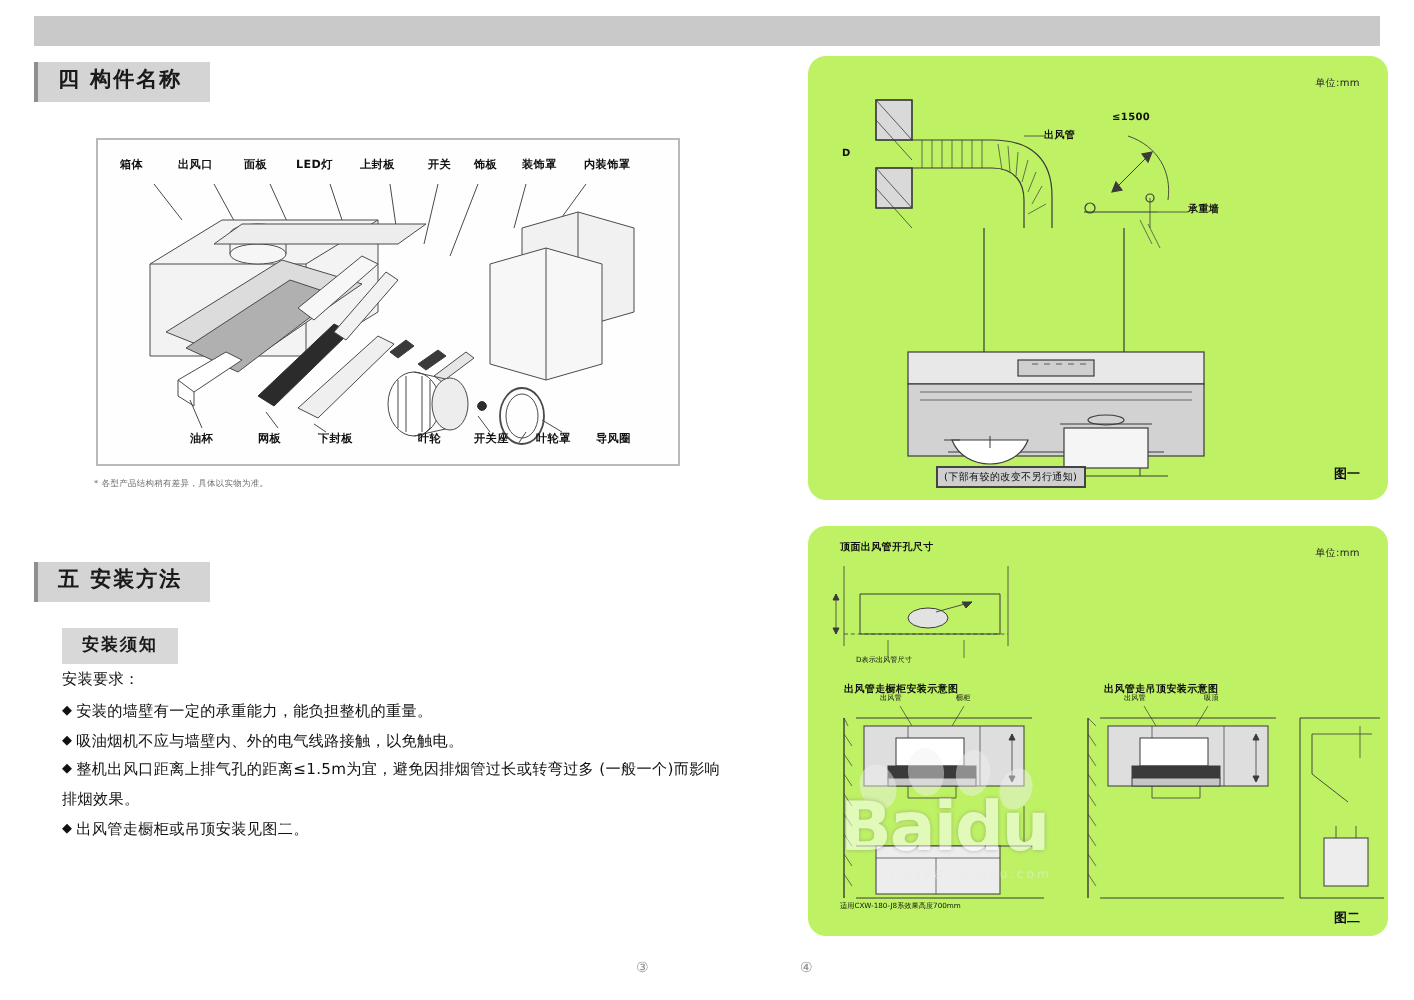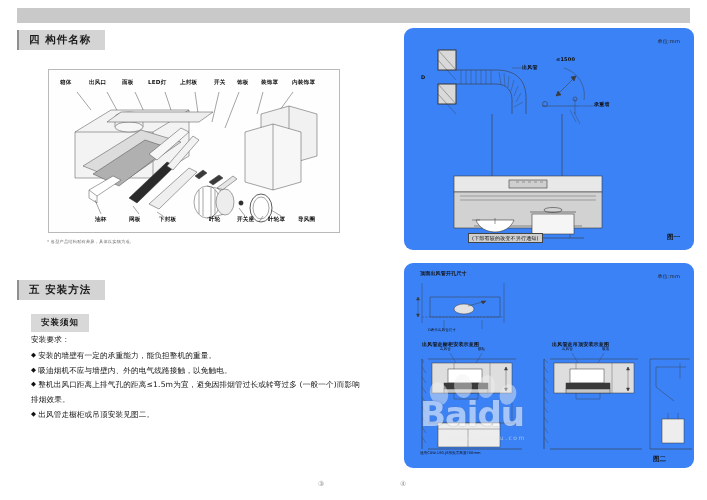--- a/index.html
+++ b/index.html
@@ -59,21 +59,21 @@
     letter-spacing:.15px;
   }
   .body-text .req{margin-bottom:1px;}
   .body-text .bullet{text-indent:0;}
   .body-text .cont{padding-left:0;}
   .dia{font-size:6.5px;vertical-align:1px;margin-right:2px;}
 
   
   .right-col{position:absolute;left:404px;top:28px;width:290px;}
   .panel{
-    background:#3b82f6;border-radius:9px;position:relative;
+    background:#bef264;border-radius:9px;position:relative;
     box-sizing:border-box;
   }
   #panel-top{width:290px;height:222px;}
   #panel-bot{width:290px;height:205px;margin-top:13px;}
 
   .unit{position:absolute;font-size:5px;color:#222;right:14px;top:10px;letter-spacing:.2px;}
   .fig-no{position:absolute;font-size:6.5px;color:#111;font-weight:bold;}
 
   .mini{position:absolute;font-size:5px;color:#111;white-space:nowrap;letter-spacing:.2px;}
   .mini-b{font-weight:bold;}
@@ -364,21 +364,21 @@
 
       <div class="mini mini-b" style="left:18px;top:78px">出风管走橱柜安装示意图</div>
       <div class="mini mini-b" style="left:148px;top:78px">出风管走吊顶安装示意图</div>
 
       <div class="tiny" style="left:36px;top:84px">出风管</div>
       <div class="tiny" style="left:74px;top:84px">橱柜</div>
       <div class="tiny" style="left:158px;top:84px">出风管</div>
       <div class="tiny" style="left:198px;top:84px">吸顶</div>
 
       <div class="tiny" style="left:16px;top:188px">适用CXW-180-J8系效果高度700mm</div>
-      <div class="fig-no" style="right:28px;bottom:4px">图二</div>
+      <div class="fig-no" style="right:14px;bottom:4px">图二</div>
     </div>
   </div>
 
   <div class="wm">
     <div class="paw" style="left:20px;top:2px;width:18px;height:23px;transform:rotate(-18deg)"></div>
     <div class="paw" style="left:44px;top:-6px;width:18px;height:24px;transform:rotate(-6deg)"></div>
     <div class="paw" style="left:68px;top:-5px;width:17px;height:23px;transform:rotate(8deg)"></div>
     <div class="paw" style="left:90px;top:4px;width:16px;height:21px;transform:rotate(20deg)"></div>
     <div class="wm-text">Baidu</div>
     <div class="wm-sub">jingyan.baidu.com</div>

